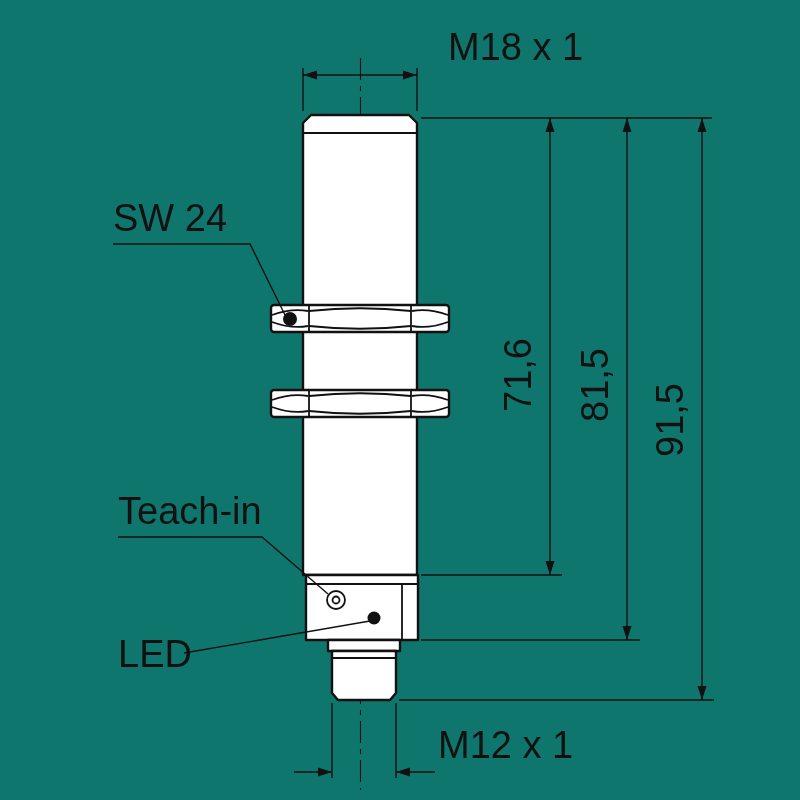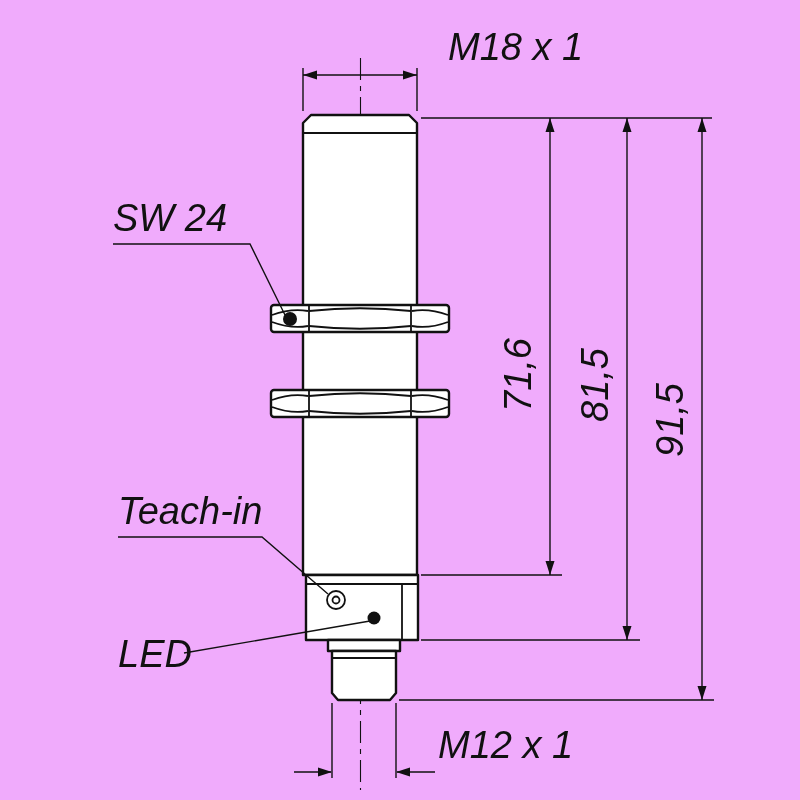--- a/index.html
+++ b/index.html
@@ -7,22 +7,21 @@
     padding: 0;
     background: #ffffff;
     width: 800px;
     height: 800px;
     font-family: "Liberation Sans", sans-serif;
   }
   .canvas {
     width: 800px;
     height: 800px;
     position: relative;
-    background: #f0abfc;
-    font-style: italic;
+    background: #0f766e;
   }
   svg { display: block; }
   .outline   { fill: #ffffff; stroke: #111111; stroke-width: 2.4; stroke-linejoin: round; }
   .detail    { fill: none;    stroke: #111111; stroke-width: 1.8; }
   .dimline   { fill: none;    stroke: #111111; stroke-width: 1.4; }
   .leader    { fill: none;    stroke: #111111; stroke-width: 1.4; }
   .arrow     { fill: #111111; stroke: none; }
   .dotfill   { fill: #111111; stroke: none; }
   .centerln  { fill: none; stroke: #111111; stroke-width: 1.1; stroke-dasharray: 22 6 5 6; }
   text.lbl   { fill: #111111; font-size: 38px; font-family: "Liberation Sans", sans-serif; }

